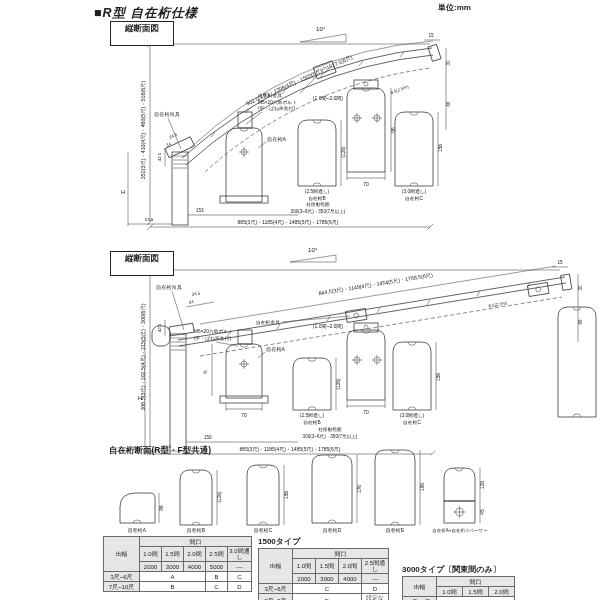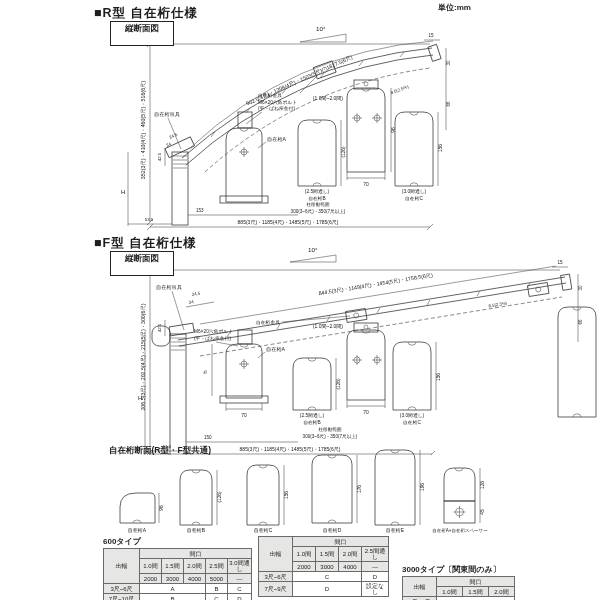--- a/index.html
+++ b/index.html
@@ -20,21 +20,21 @@
   table.spec td{border:1px solid #6a6a6a;font-size:6px;line-height:1;
                 text-align:center;vertical-align:middle;padding:1px 1px;height:7px;}
   table.spec td.hd{background:#e6e6e4;}
 </style>
 </head>
 <body>
 
 <div class="unit abs" style="left:438px;top:2px;">単位:mm</div>
 
 <div class="abs" style="left:0;top:0;width:600px;height:232px;">
-  <div class="abs sec-title" style="left:94px;top:5px;">■R型 自在桁仕様</div>
+  <div class="abs sec-title" style="left:94px;top:5px;font-style:italic;">■R型 自在桁仕様</div>
   <div class="view-box" style="left:110px;top:21px;">縦断面図</div>
   <svg width="600" height="232" viewBox="0 0 600 232">
 
     <g>
       <line class="thin" x1="150" y1="44" x2="150" y2="222"></line>
       <line class="thin" x1="147" y1="47" x2="153" y2="41"></line>
       <line class="thin" x1="147" y1="225" x2="153" y2="219"></line>
       <line class="thin" x1="150" y1="44" x2="430" y2="44"></line>
       <text font-size="5.3" text-anchor="middle" transform="rotate(-90 145 130)" x="145" y="130">352(3尺)・410(4尺)・460(5尺)・516(6尺)</text>
     </g>
@@ -176,21 +176,20 @@
       <text font-size="4.6" text-anchor="middle" x="318" y="213">300(3~6尺)・350(7尺以上)</text>
       <line class="thin" x1="150" y1="227" x2="430" y2="227"></line>
       <line class="thin" x1="147" y1="230" x2="153" y2="224"></line>
       <line class="thin" x1="427" y1="230" x2="433" y2="224"></line>
       <text font-size="5" text-anchor="middle" x="288" y="224">885(3尺)・1185(4尺)・1485(5尺)・1785(6尺)</text>
     </g>
   </svg>
 </div>
 
 <div class="abs" style="left:0;top:232px;width:600px;height:223px;">
-  <div class="abs sec-title" style="left:94px;top:3px;">■F型 自在桁仕様</div>
   <div class="view-box" style="left:110px;top:19px;">縦断面図</div>
   <svg width="600" height="223" viewBox="0 0 600 223">
 
     <g>
       <line class="thin" x1="150" y1="38" x2="150" y2="220"></line>
       <line class="thin" x1="147" y1="41" x2="153" y2="35"></line>
       <line class="thin" x1="147" y1="223" x2="153" y2="217"></line>
       <line class="thin" x1="150" y1="38" x2="560" y2="38"></line>
       <text font-size="5.3" text-anchor="middle" transform="rotate(-90 145 125)" x="145" y="125">206.5(3尺)・202.5(4尺)・215(5尺)・300(6尺)</text>
     </g>
@@ -413,21 +412,20 @@
       <line class="thin" x1="468" y1="25" x2="468" y2="58"></line>
       <text font-size="4.8" transform="rotate(-90 472 42)" x="472" y="42" text-anchor="middle">128</text>
       <line class="thin" x1="468" y1="58" x2="468" y2="80"></line>
       <text font-size="4.8" transform="rotate(-90 472 69)" x="472" y="69" text-anchor="middle">45</text>
       <text font-size="4.5" text-anchor="middle" x="448" y="89">自在桁A+自在桁スペーサー</text>
     </g>
   </svg>
 </div>
 
 <div class="abs" style="left:103px;top:536px;">
-  <div class="tbl-title">600タイプ</div>
   <table class="spec">
     <colgroup>
         <col style="width:36px">
         <col style="width:22px">
         <col style="width:22px">
         <col style="width:22px">
         <col style="width:22px">
         <col style="width:24px">
       </colgroup>
     <tbody>
@@ -460,20 +458,21 @@
           <td colspan="3">B</td>
           <td>C</td>
           <td>D</td>
         </tr>
 
   </tbody>
     </table>
 </div>
 
 <div class="abs" style="left:258px;top:536px;">
+  <div class="tbl-title">1500タイプ</div>
   <table class="spec">
     <colgroup>
         <col style="width:34px">
         <col style="width:23px">
         <col style="width:23px">
         <col style="width:23px">
         <col style="width:27px">
       </colgroup>
     <tbody>
         <tr>

